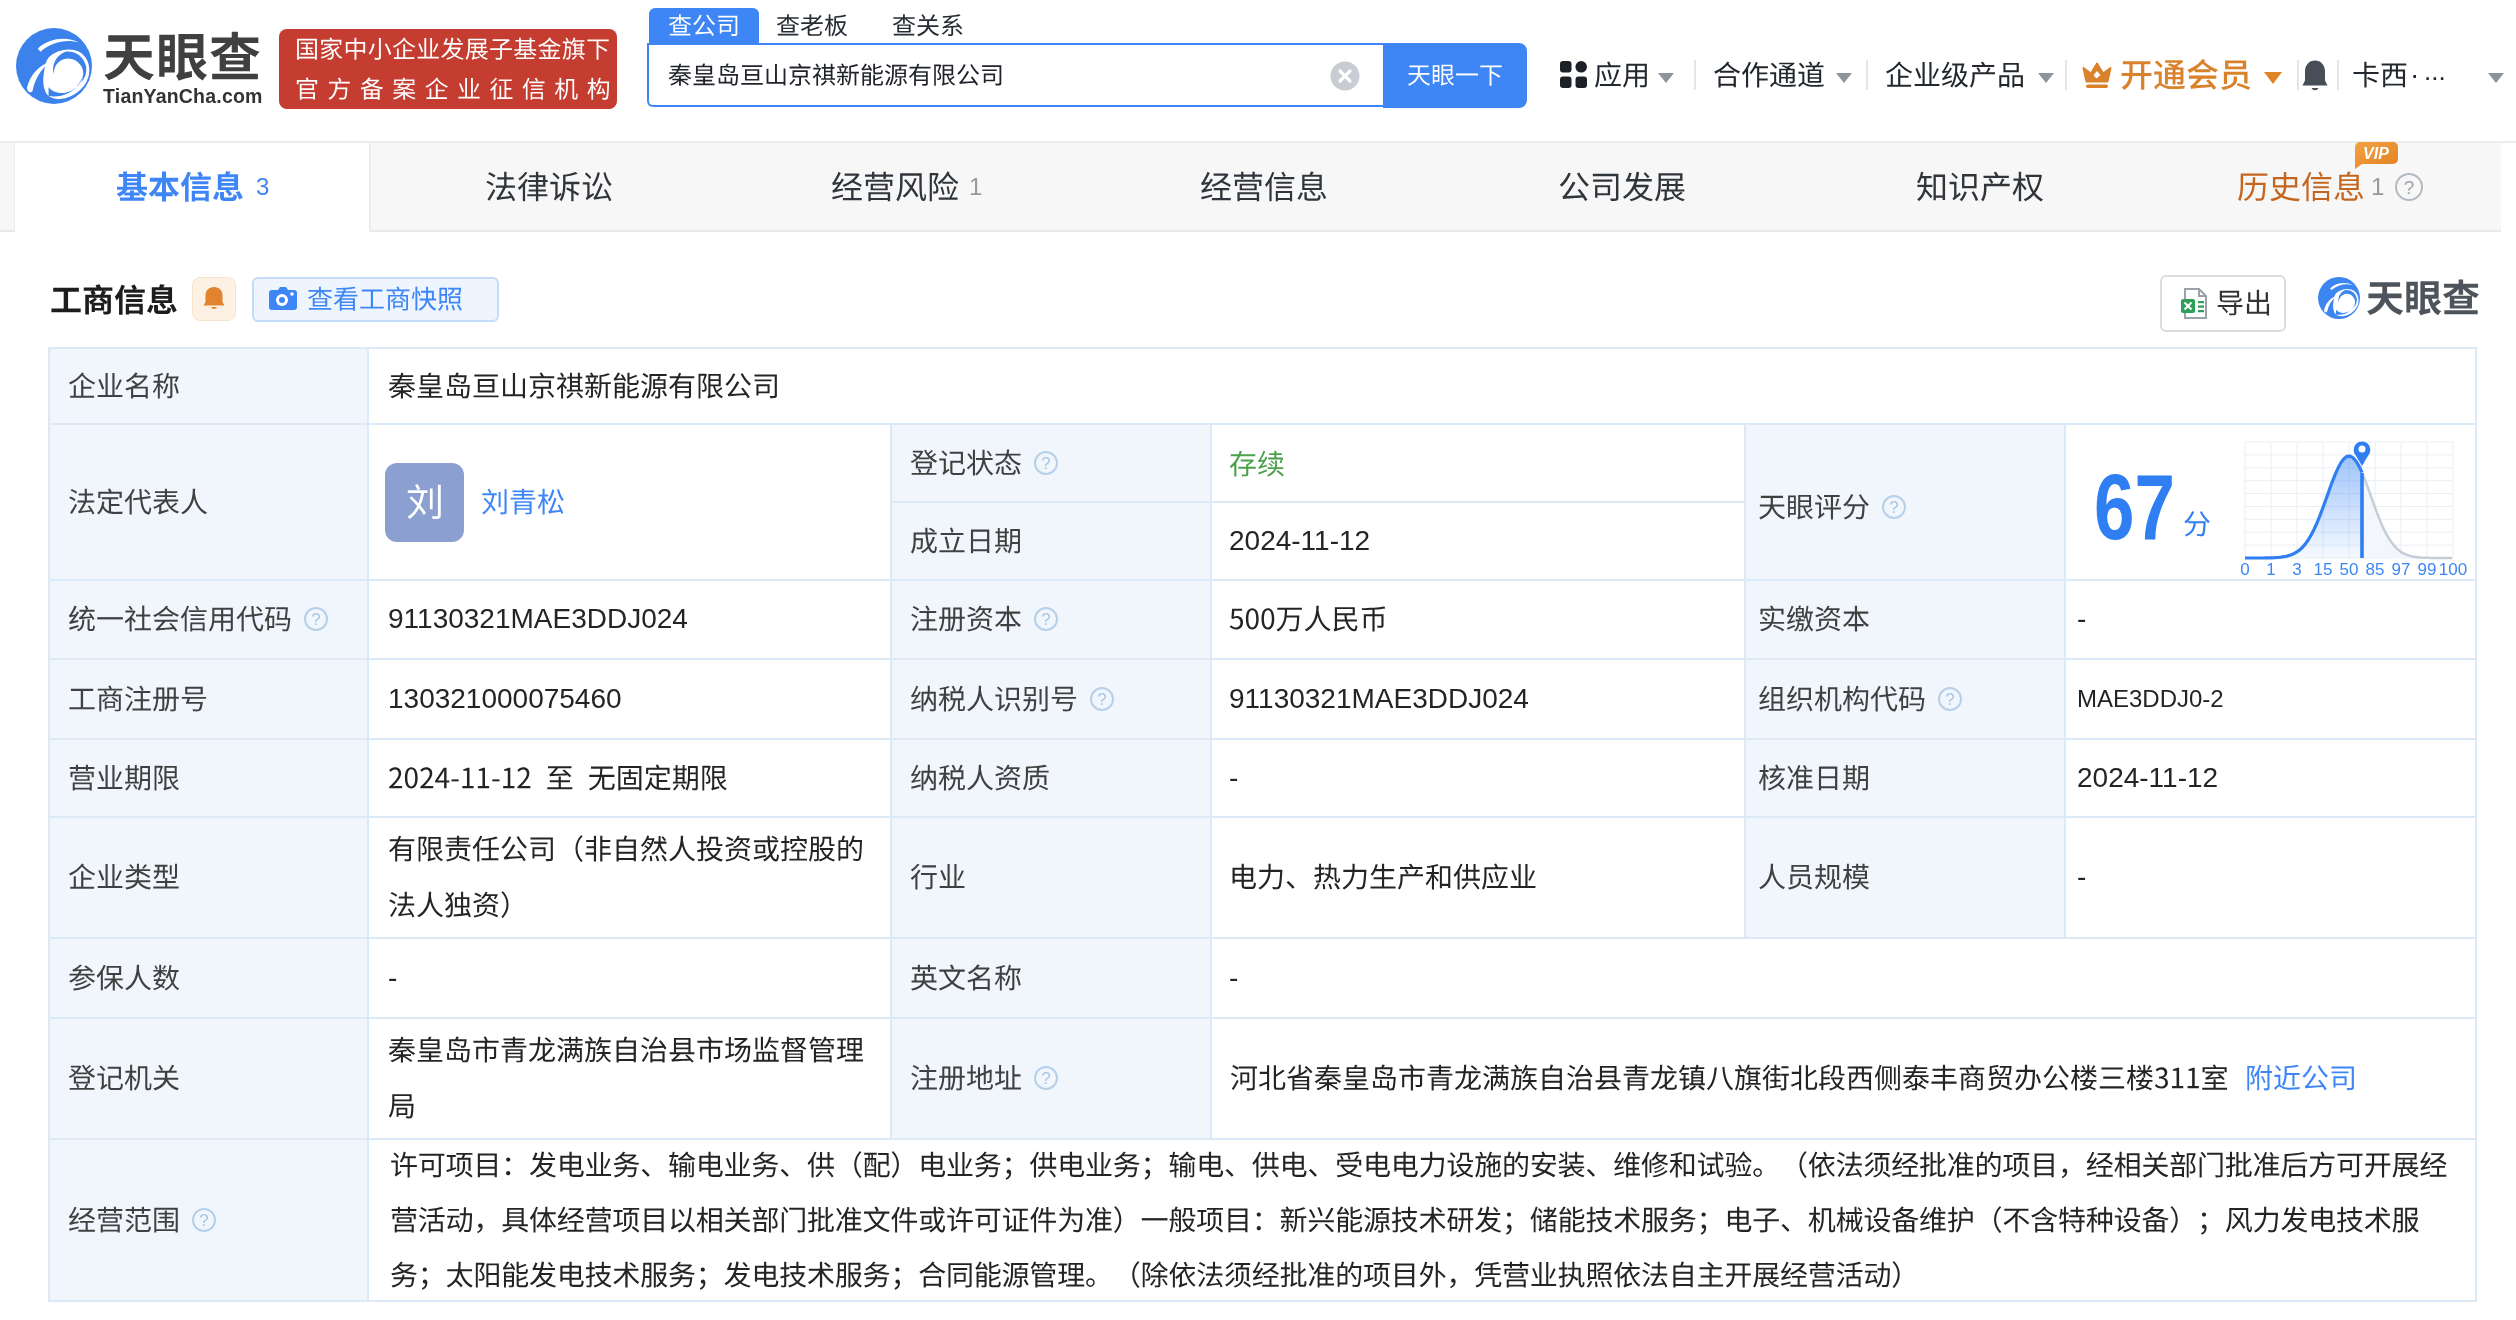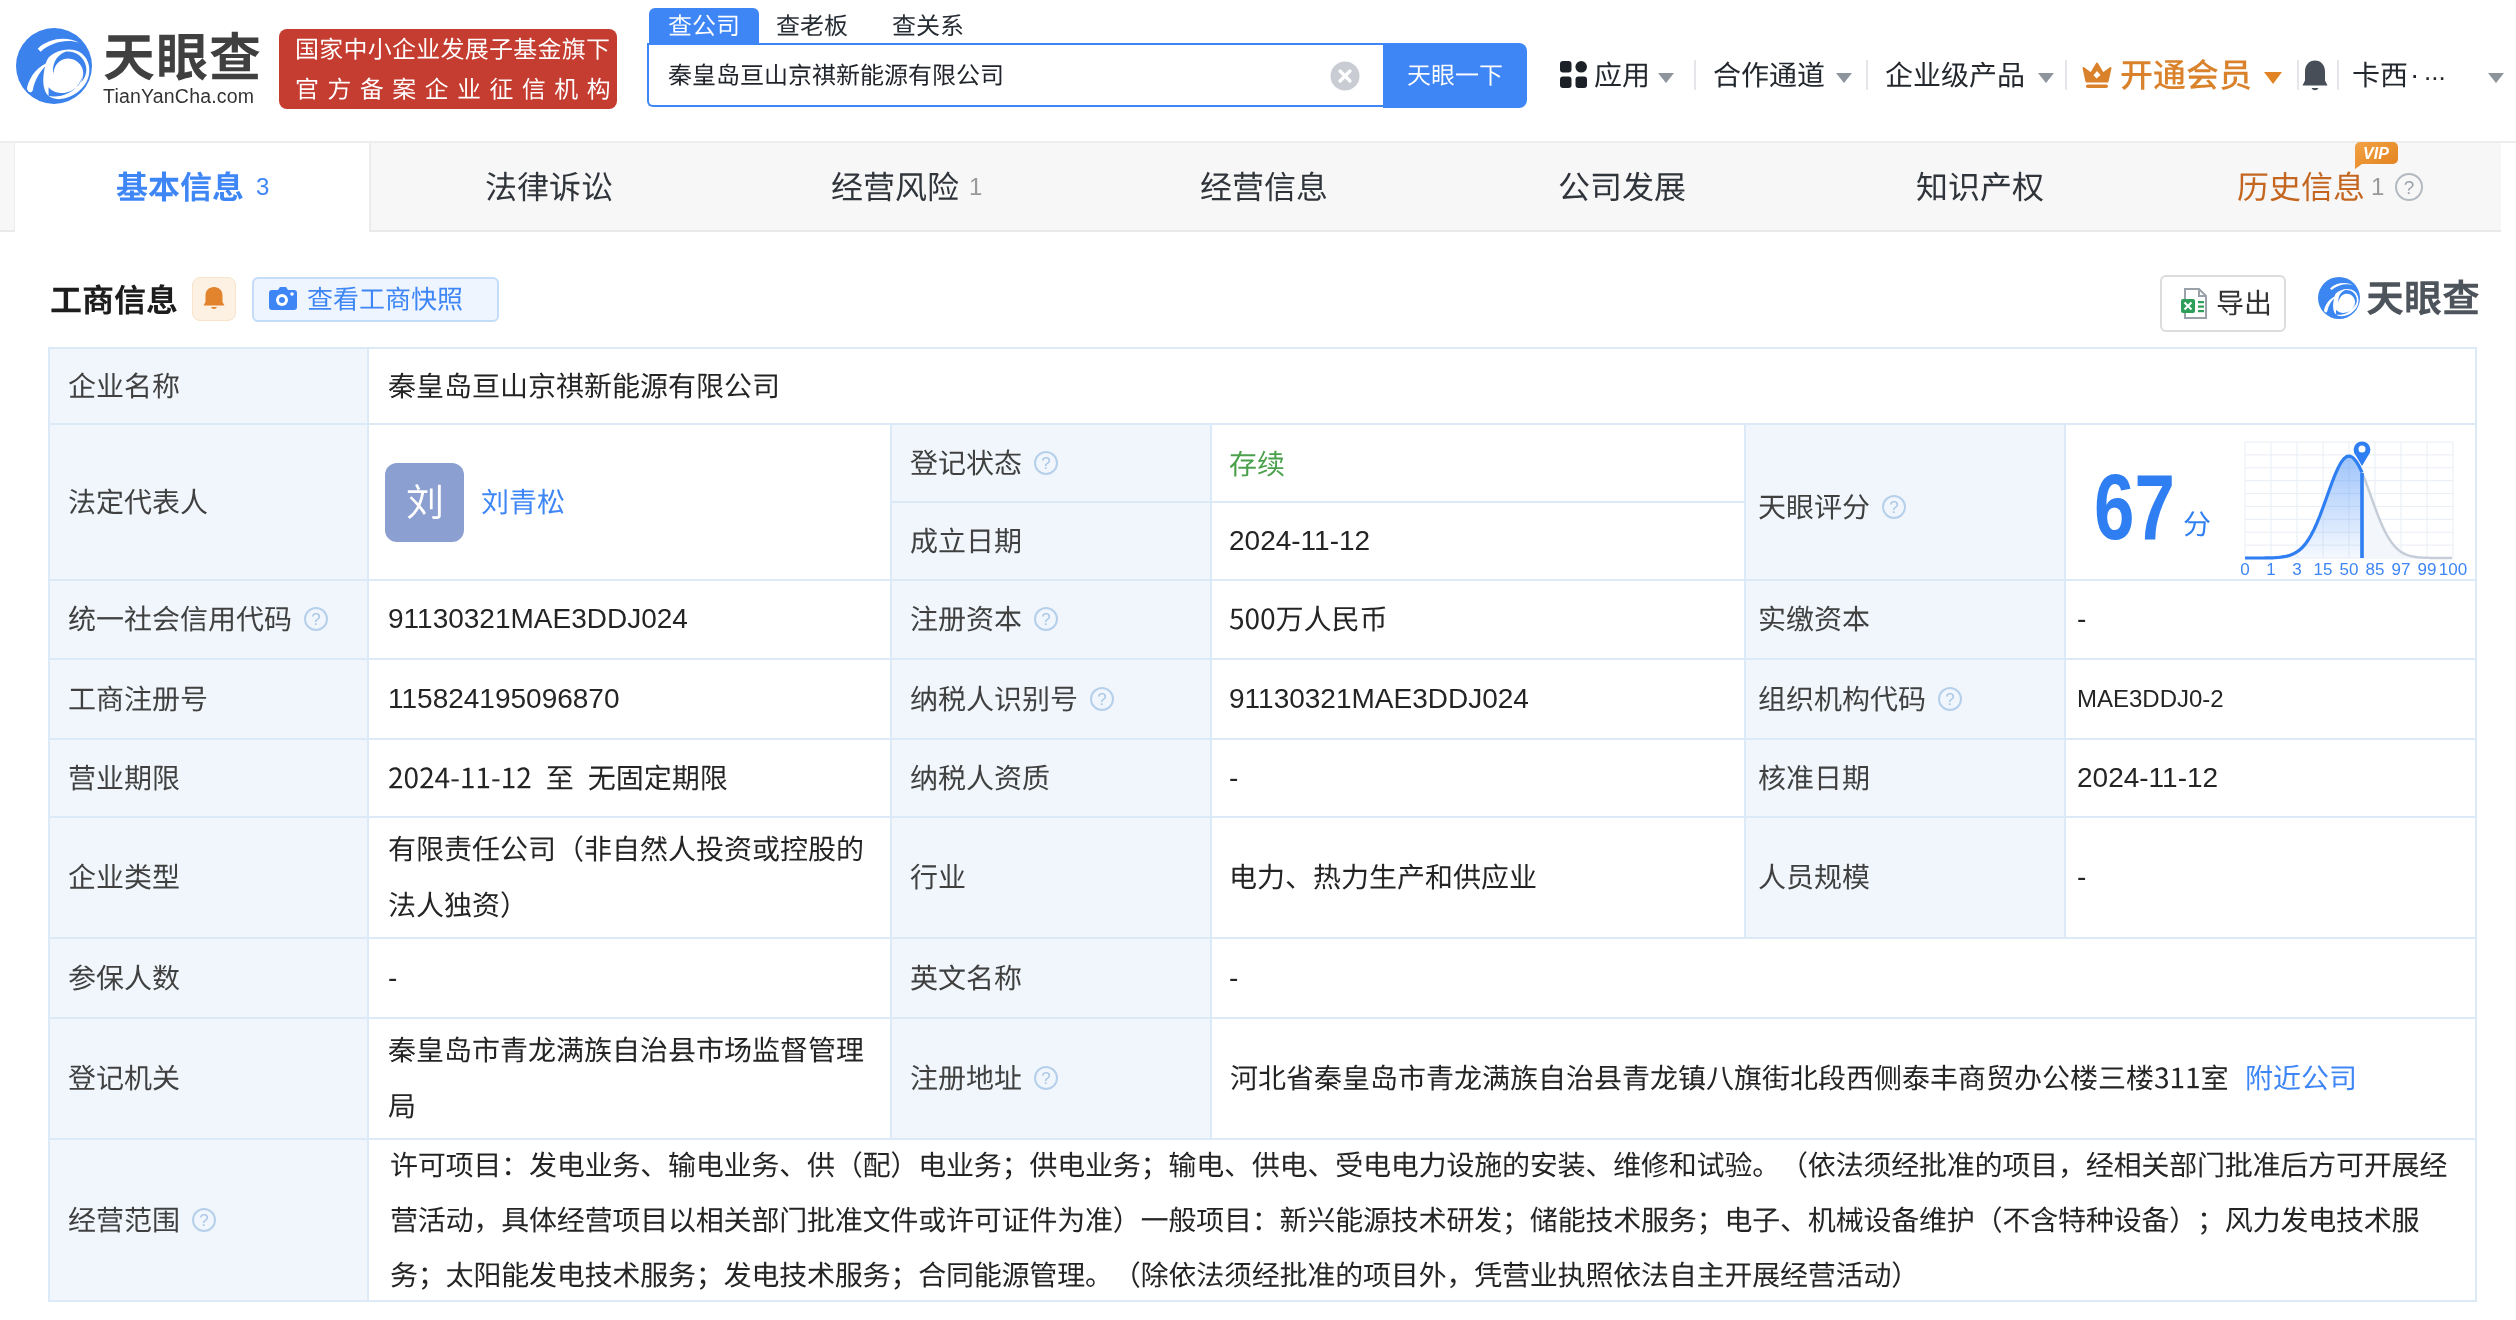--- a/index.html
+++ b/index.html
@@ -274,21 +274,21 @@
     <path d="M33 69 C45 71 58 66 64 56 C68 50 69 44 67 38 C70 48 66 58 57 63 C48 68 38 66 33 60 Z" fill="#3b82ec"></path>
     <path d="M11 61 C14 48 23 38 35 34 C25 42 19 52 17 63 C15 67 12 65 11 61 Z" fill="#fff"></path>
   </svg>
 <svg class="tr" style="left:103.0px;top:0" width="1" height="1">
     <g fill="#404040" transform="translate(0 76.0)">
       <use href="#b5929" transform="translate(0.0 0) scale(0.0520)"></use>
       <use href="#b773c" transform="translate(53.0 0) scale(0.0520)"></use>
       <use href="#b67e5" transform="translate(106.0 0) scale(0.0520)"></use>
     </g>
   </svg>
-<div style="position:absolute;left:103px;top:86.5px;font-size:19.5px;line-height:19.5px;color:#333;font-weight:normal;letter-spacing:0.2px;white-space:pre">TianYanCha.com</div>
+<div style="position:absolute;left:103px;top:86.5px;font-size:19.5px;line-height:19.5px;color:#333;font-weight:bold;letter-spacing:0.2px;white-space:pre">TianYanCha.com</div>
 <div style="position:absolute;left:279px;top:29px;width:338px;height:80px;background:#c53c30;border-radius:8px"></div>
 <svg class="tr" style="left:295.0px;top:0" width="1" height="1">
     <g fill="#fff" transform="translate(0 57.8)">
       <use href="#r56fd" transform="translate(0.0 0) scale(0.0240)"></use>
       <use href="#r5bb6" transform="translate(24.2 0) scale(0.0240)"></use>
       <use href="#r4e2d" transform="translate(48.5 0) scale(0.0240)"></use>
       <use href="#r5c0f" transform="translate(72.8 0) scale(0.0240)"></use>
       <use href="#r4f01" transform="translate(97.0 0) scale(0.0240)"></use>
       <use href="#r4e1a" transform="translate(121.2 0) scale(0.0240)"></use>
       <use href="#r53d1" transform="translate(145.5 0) scale(0.0240)"></use>
@@ -787,21 +787,21 @@
 <div style="position:absolute;left:2077px;top:605.3px;font-size:28px;line-height:28px;color:#242424;font-weight:normal;letter-spacing:0px;white-space:pre">-</div>
 <svg class="tr" style="left:68.0px;top:0" width="1" height="1">
     <g fill="#404040" transform="translate(0 709.2)">
       <use href="#r5de5" transform="translate(0.0 0) scale(0.0280)"></use>
       <use href="#r5546" transform="translate(28.0 0) scale(0.0280)"></use>
       <use href="#r6ce8" transform="translate(56.0 0) scale(0.0280)"></use>
       <use href="#r518c" transform="translate(84.0 0) scale(0.0280)"></use>
       <use href="#r53f7" transform="translate(112.0 0) scale(0.0280)"></use>
     </g>
   </svg>
-<div style="position:absolute;left:388px;top:685.3px;font-size:28px;line-height:28px;color:#242424;font-weight:normal;letter-spacing:0px;white-space:pre">115824195096870</div>
+<div style="position:absolute;left:388px;top:685.3px;font-size:28px;line-height:28px;color:#242424;font-weight:normal;letter-spacing:0px;white-space:pre">130321000075460</div>
 <svg class="tr" style="left:910.0px;top:0" width="1" height="1">
     <g fill="#404040" transform="translate(0 709.2)">
       <use href="#r7eb3" transform="translate(0.0 0) scale(0.0280)"></use>
       <use href="#r7a0e" transform="translate(28.0 0) scale(0.0280)"></use>
       <use href="#r4eba" transform="translate(56.0 0) scale(0.0280)"></use>
       <use href="#r8bc6" transform="translate(84.0 0) scale(0.0280)"></use>
       <use href="#r522b" transform="translate(112.0 0) scale(0.0280)"></use>
       <use href="#r53f7" transform="translate(140.0 0) scale(0.0280)"></use>
     </g>
   </svg>

